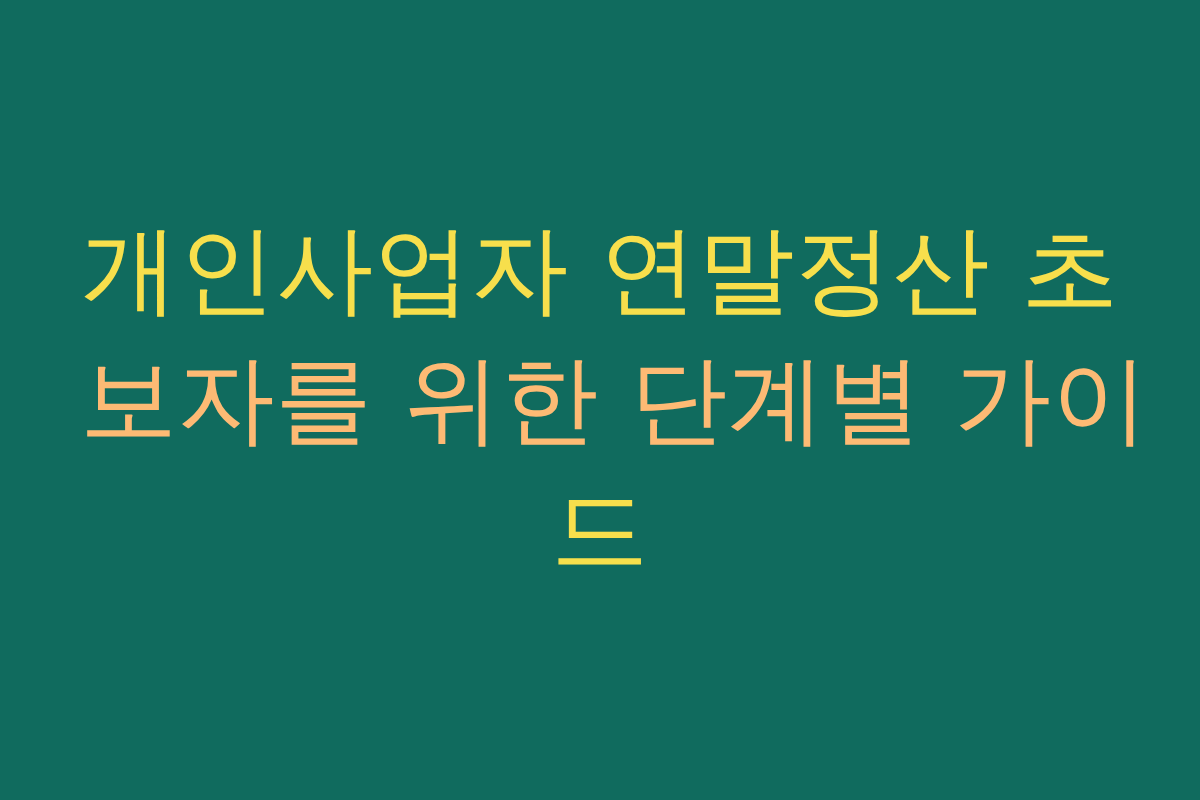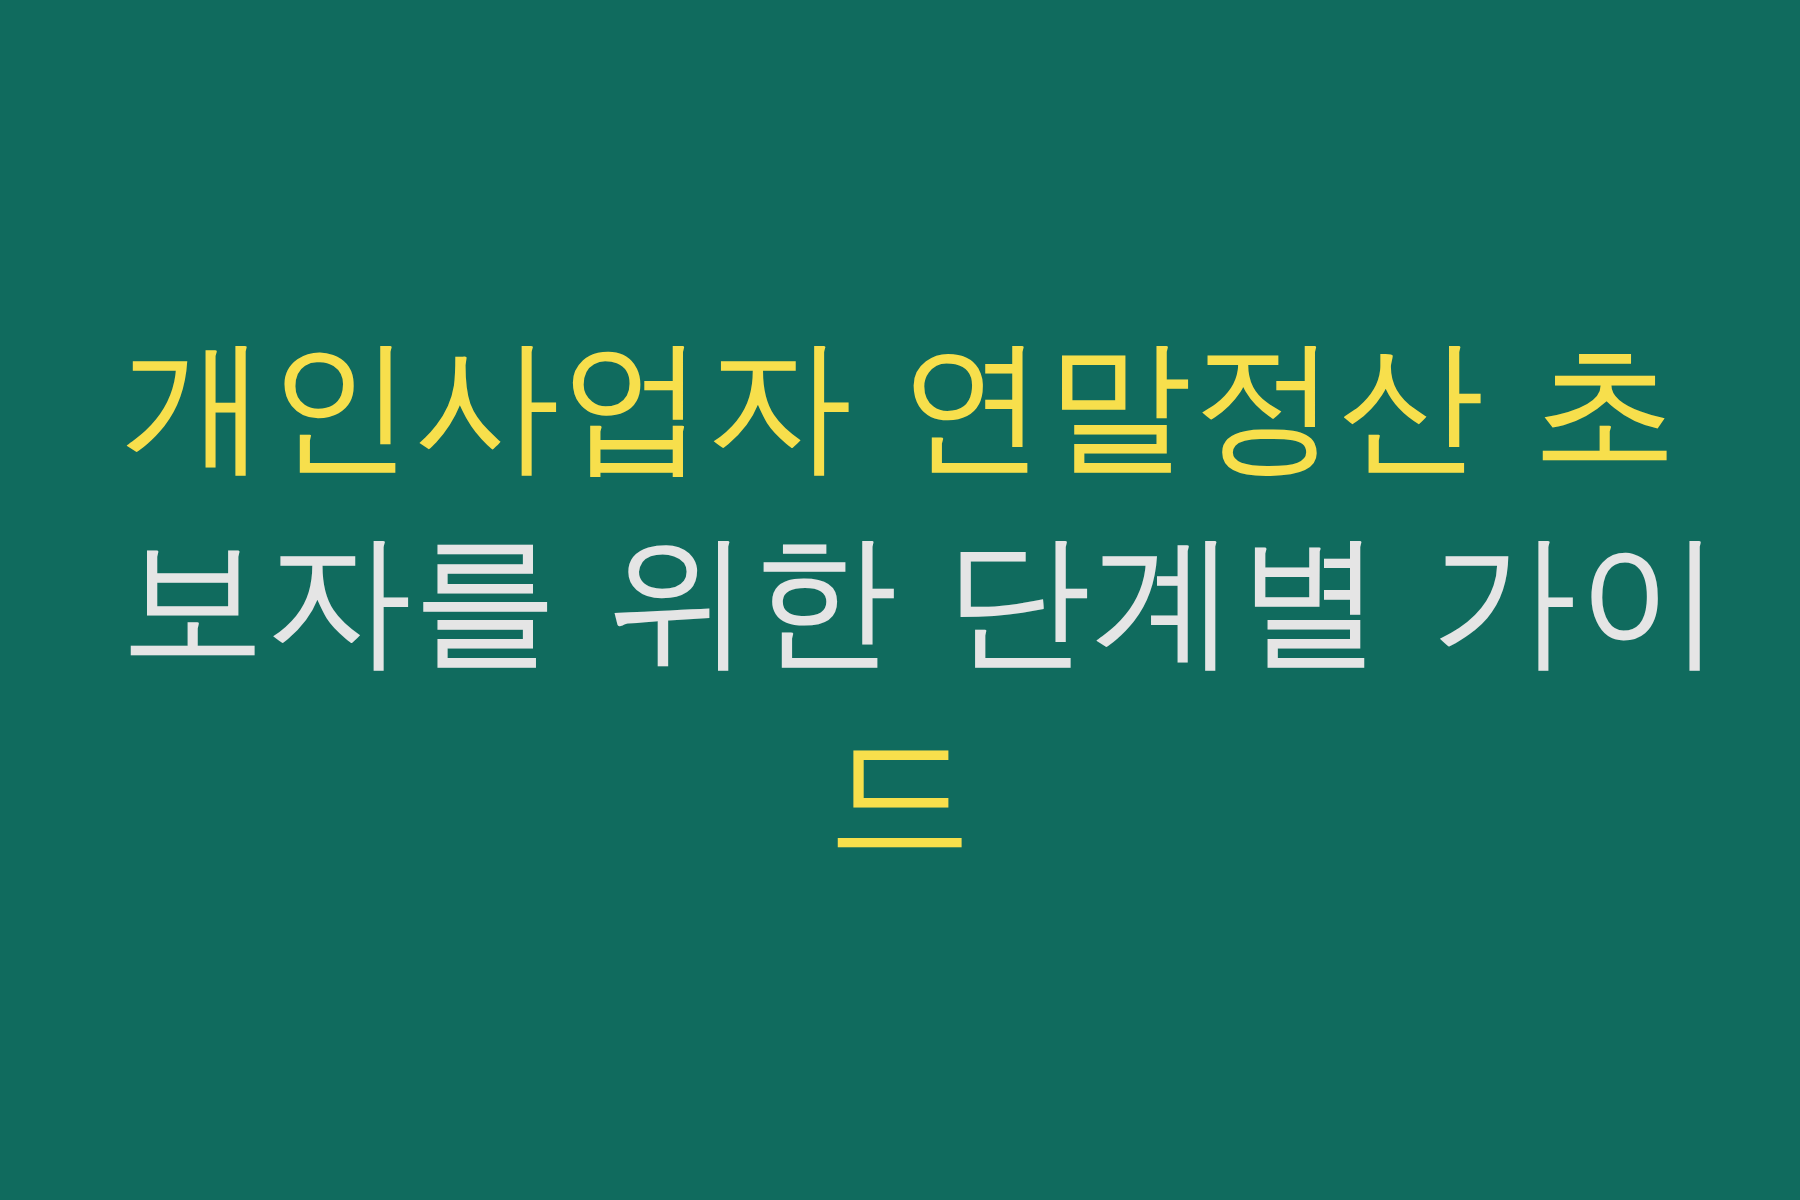--- a/index.html
+++ b/index.html
@@ -52,19 +52,19 @@
 </style>
 </head>
 <body style="background: rgb(16, 107, 94);">
 
 <div class="card" style="background: rgb(16, 107, 94);">
 
   <div class="title-block" style="text-align: center;">
 
     <span class="title-line" style="color: rgb(247, 223, 76);">개인사업자 연말정산 초</span>
 
-    <span class="title-line" style="color: #e5e5e5;">보자를 위한 단계별 가이</span>
+    <span class="title-line" style="color: #fdba74;">보자를 위한 단계별 가이</span>
 
     <span class="title-line is-last" style="color: rgb(247, 223, 76);">드</span>
 
   </div>
 
 </div>
 
 </body></html>

